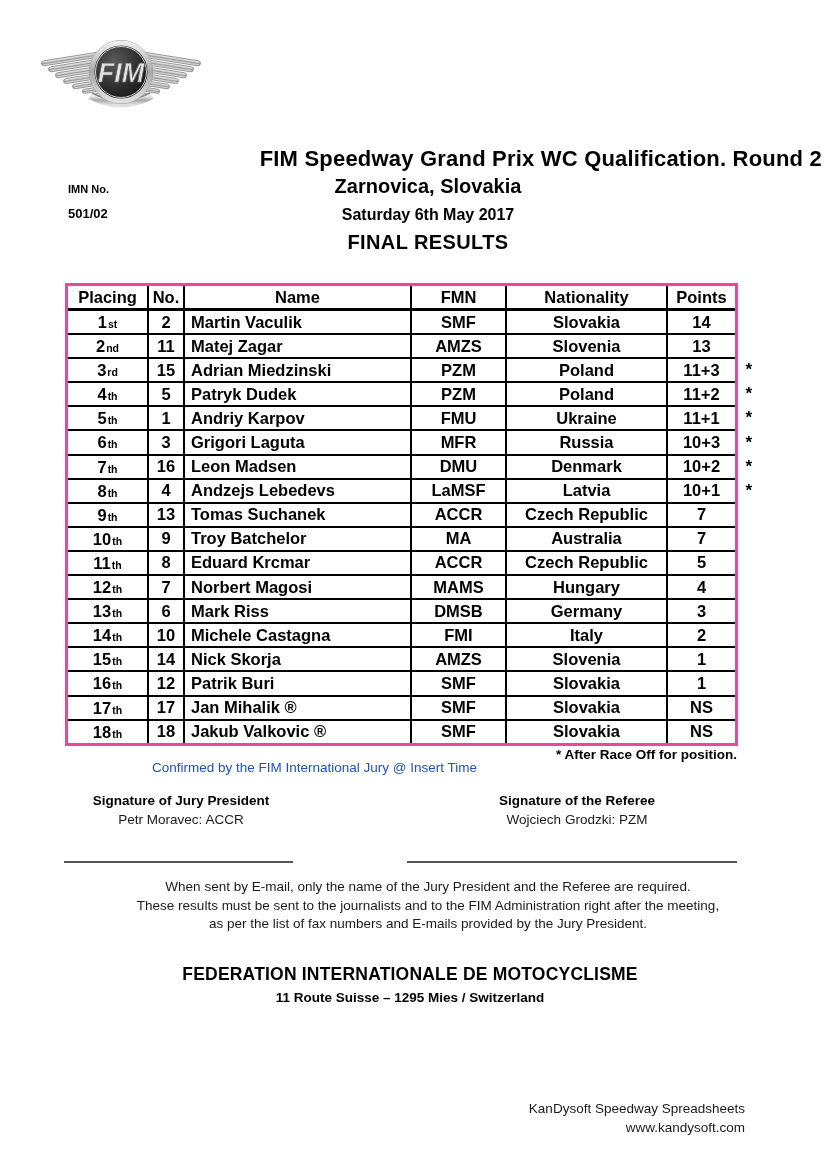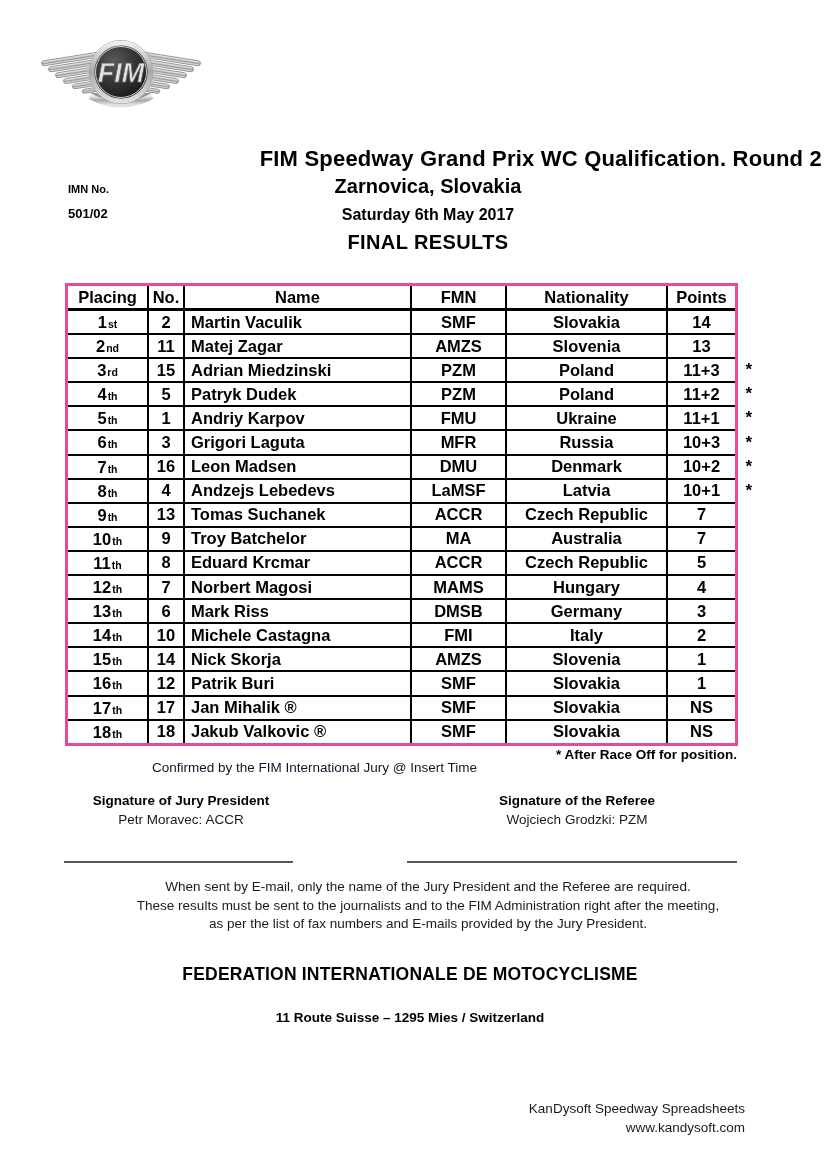--- a/index.html
+++ b/index.html
@@ -57,42 +57,42 @@
   .c.placing .num { line-height: 19px; }
   .ord { font-size: 10.5px; font-weight: bold; margin-left: 1px; }
   .star {
     position: absolute; right: -17px; top: 0; height: 100%;
     display: flex; align-items: center;
     font-weight: bold; font-size: 17px; color: #000;
   }
 
   
   .raceoff-note { right: 89px; top: 747px; font-size: 13.5px; font-weight: bold; }
-  .confirmed { left: 152px; top: 760px; font-size: 13.5px; color: #0f172a; }
+  .confirmed { left: 152px; top: 760px; font-size: 13.5px; color: #1d4ed8; }
   .sig-block { text-align: center; top: 793px; }
   .sig-block .sig-label { font-size: 13.5px; font-weight: bold; }
   .sig-block .sig-name { font-size: 13.5px; margin-top: 4px; color: #1a1a1a; }
   .sig-jury { left: 61px; width: 240px; }
   .sig-referee { left: 457px; width: 240px; }
   .sig-line { border-top: 2px solid #575757; height: 0; top: 861px; }
   .line-jury { left: 64px; width: 229px; }
   .line-referee { left: 407px; width: 330px; }
 
   
   .mail-note {
     left: 30px; width: 796px; top: 878px;
     text-align: center; font-size: 13.5px; line-height: 18.5px; color: #1a1a1a;
   }
   .federation {
     left: 0; width: 820px; top: 964px;
     text-align: center; font-size: 17.5px; font-weight: bold; letter-spacing: 0.2px;
   }
   .address {
     left: 0; width: 820px; top: 990px;
-    text-align: center; font-size: 13.5px; font-weight: bold; margin-top: 20px;
+    text-align: center; font-size: 13.5px; font-weight: bold;
   }
   .credits {
     right: 81px; top: 1100px; text-align: right;
     font-size: 13.5px; line-height: 18.5px; color: #1a1a1a;
   }
 </style>
 </head>
 <body>
 
 <div class="page">

